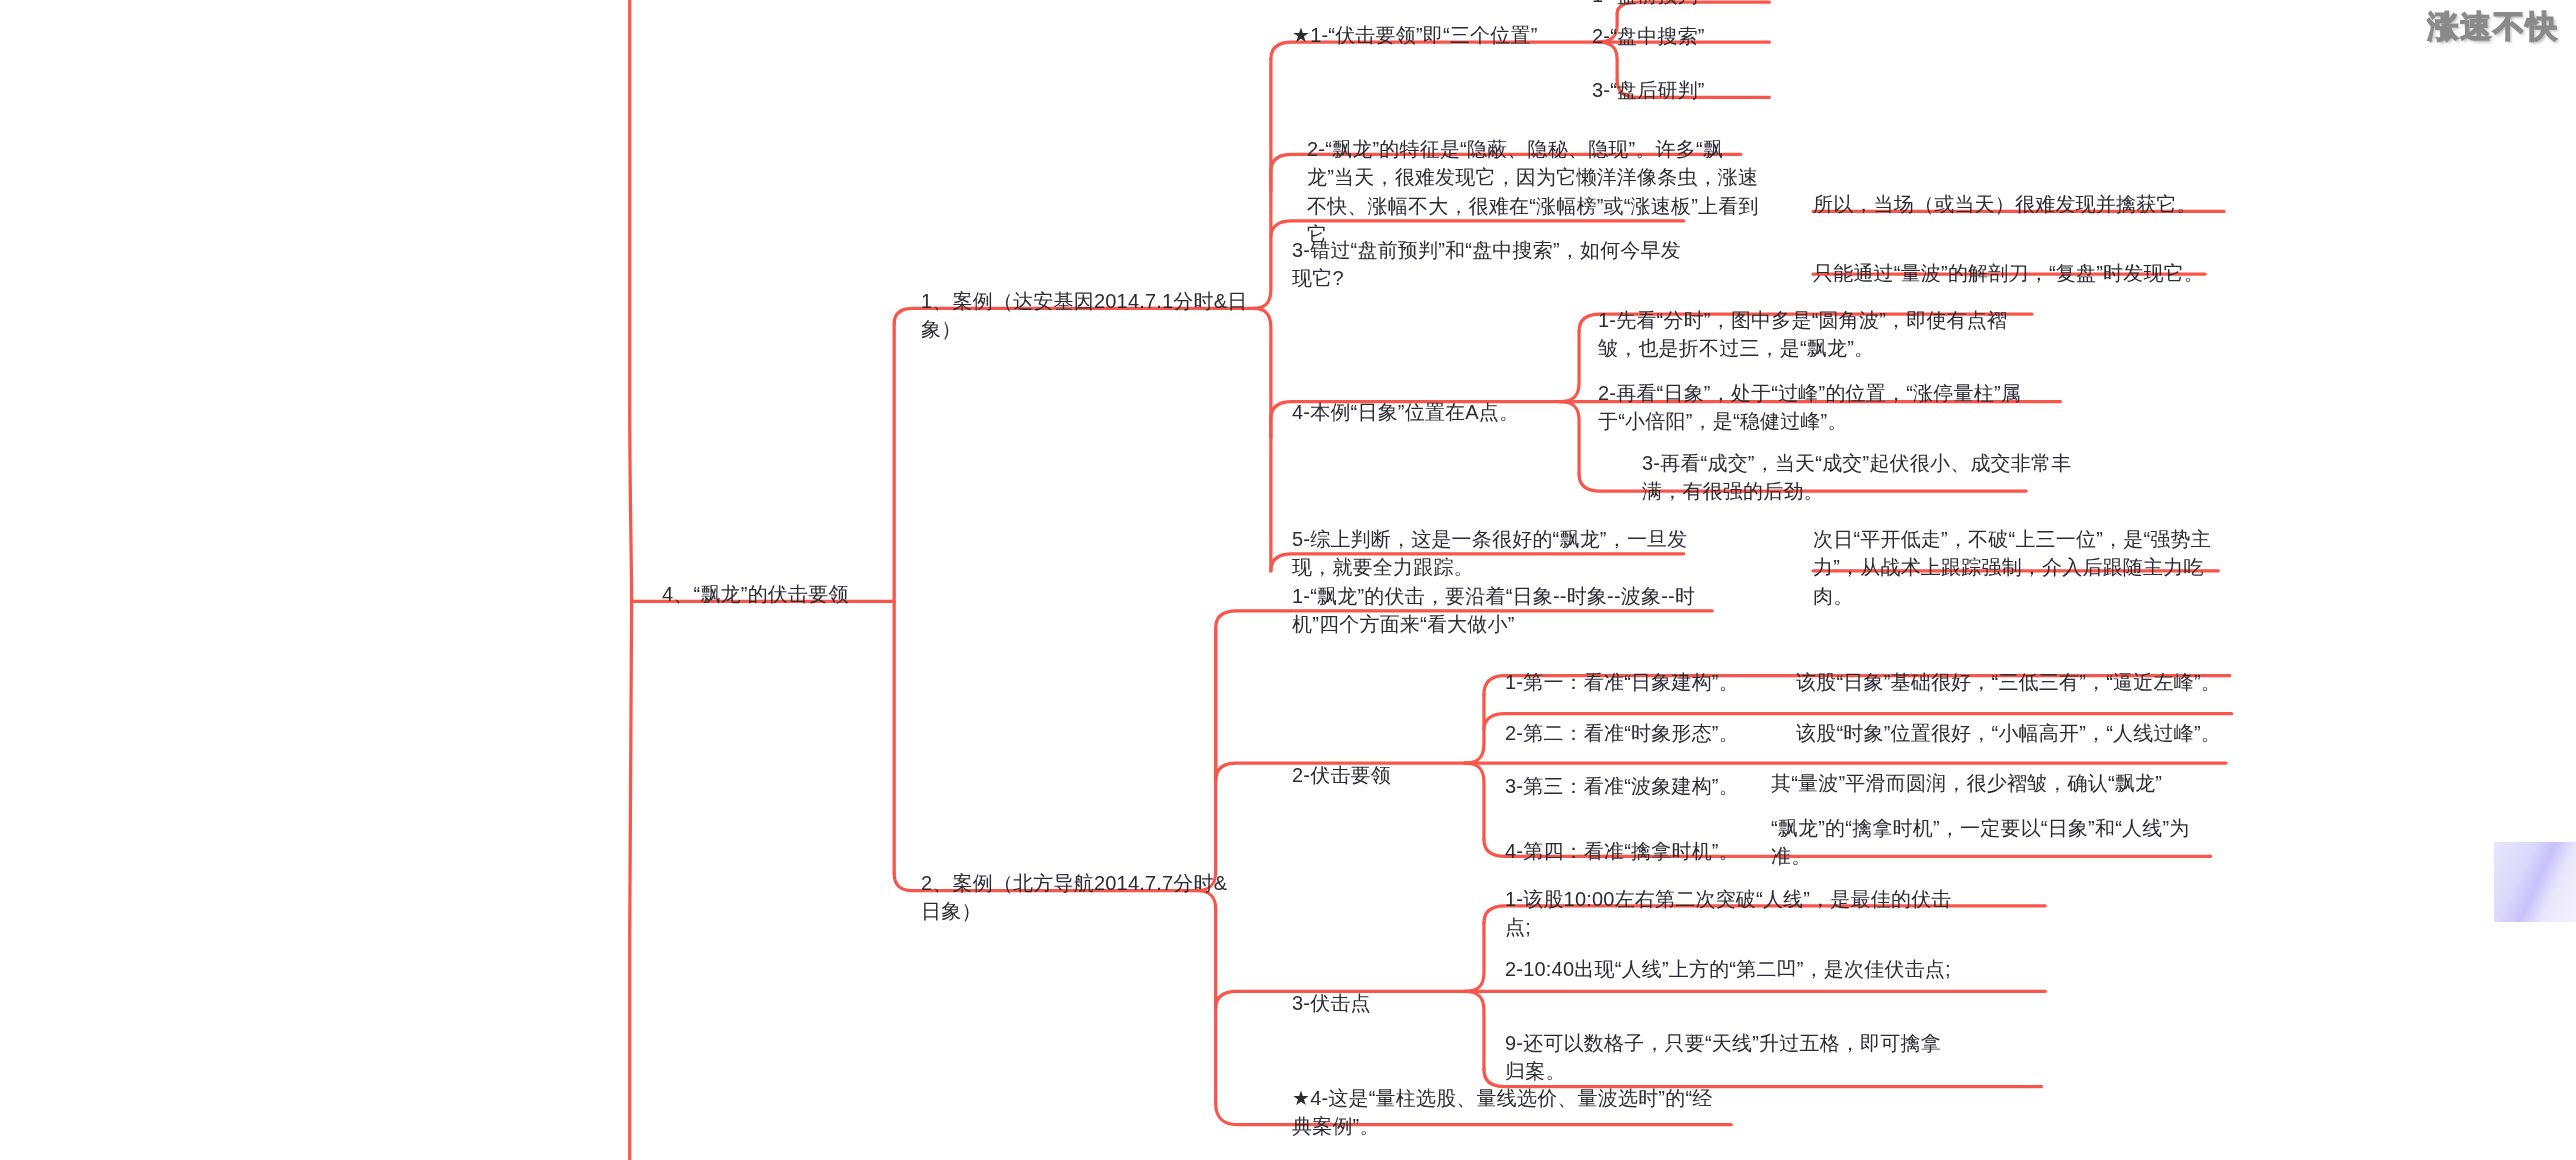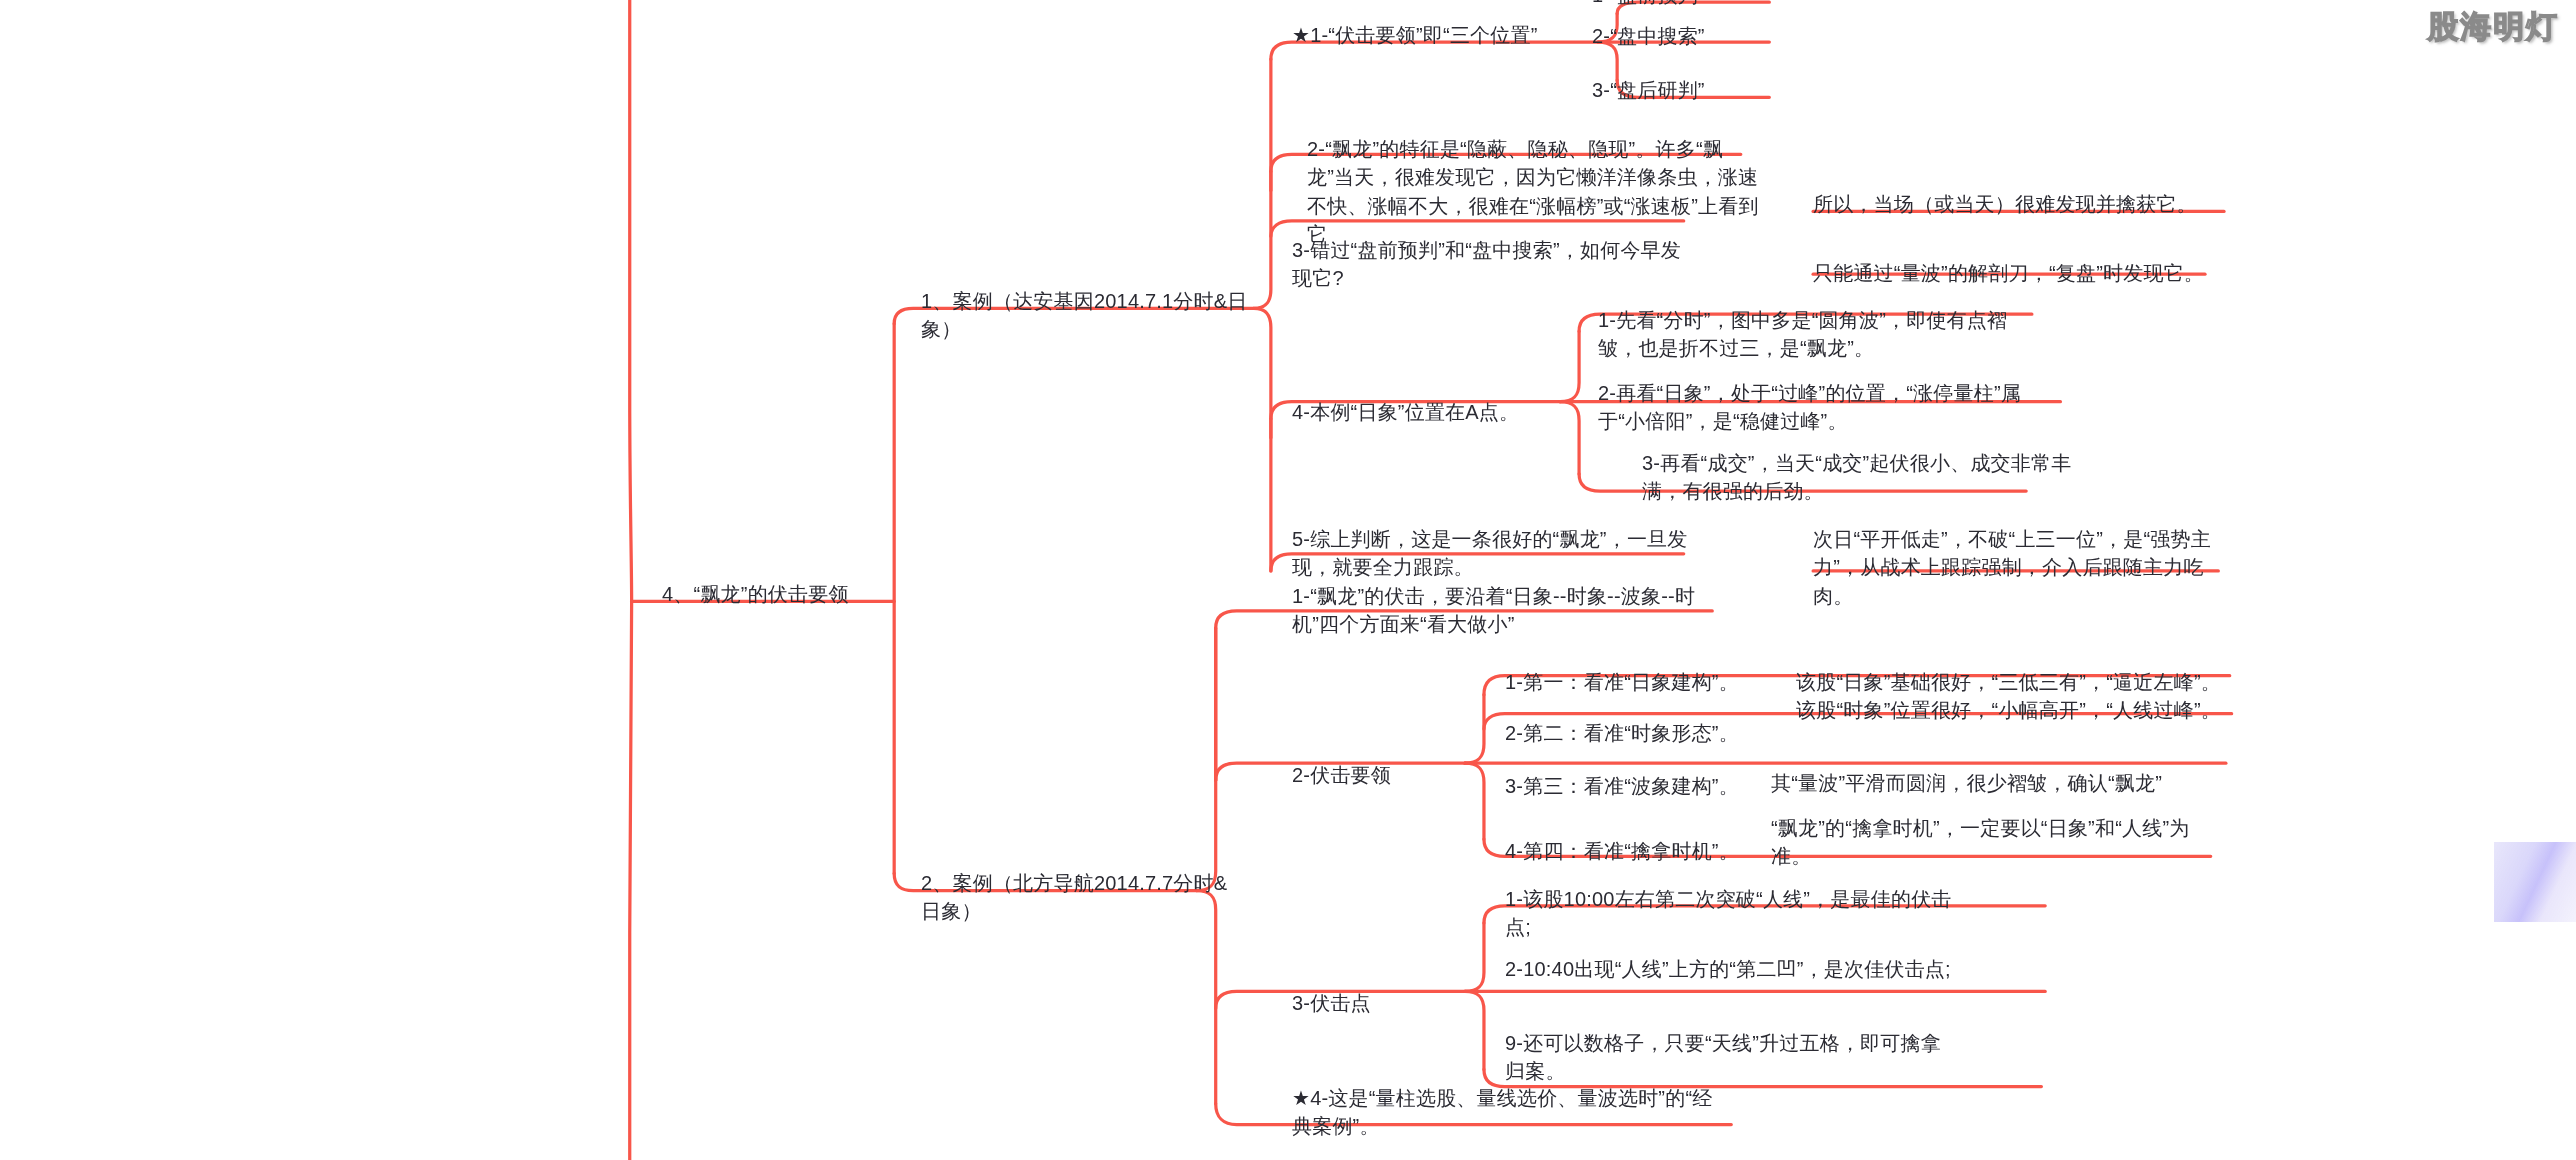--- a/index.html
+++ b/index.html
@@ -169,33 +169,33 @@
   <div class="node" style="left:921px; top:869px; width:323px;">2、案例（北方导航2014.7.7分时&amp;日象）</div>
 
   <div class="node" style="left:1292px; top:582px; width:438px;">1-“飘龙”的伏击，要沿着“日象--时象--波象--时机”四个方面来“看大做小”</div>
 
   <div class="node" style="left:1292px; top:761px; width:152px;">2-伏击要领</div>
 
   <div class="node" style="left:1505px; top:668px; width:276px;">1-第一：看准“日象建构”。</div>
   <div class="node" style="left:1796px; top:668px; width:438px;">该股“日象”基础很好，“三低三有”，“逼近左峰”。</div>
 
   <div class="node" style="left:1505px; top:719px; width:276px;">2-第二：看准“时象形态”。</div>
-  <div class="node" style="left:1796px; top:696px; width:438px;">该股“时象”位置很好，“小幅高开”，“人线过峰”。</div>
+  <div class="node" style="left:1796px; top:719px; width:438px;">该股“时象”位置很好，“小幅高开”，“人线过峰”。</div>
 
   <div class="node" style="left:1505px; top:772px; width:276px;">3-第三：看准“波象建构”。</div>
   <div class="node" style="left:1771px; top:769px; width:419px;">其“量波”平滑而圆润，很少褶皱，确认“飘龙”</div>
 
   <div class="node" style="left:1505px; top:837px; width:276px;">4-第四：看准“擒拿时机”。</div>
   <div class="node" style="left:1771px; top:814px; width:419px;">“飘龙”的“擒拿时机”，一定要以“日象”和“人线”为准。</div>
 
   <div class="node" style="left:1292px; top:989px; width:143px;">3-伏击点</div>
 
   <div class="node" style="left:1505px; top:885px; width:447px;">1-该股10:00左右第二次突破“人线”，是最佳的伏击点;</div>
   <div class="node" style="left:1505px; top:955px; width:447px;">2-10:40出现“人线”上方的“第二凹”，是次佳伏击点;</div>
   <div class="node" style="left:1505px; top:1029px; width:447px;">9-还可以数格子，只要“天线”升过五格，即可擒拿归案。</div>
 
   <div class="node" style="left:1292px; top:1084px; width:438px;">★4-这是“量柱选股、量线选价、量波选时”的“经典案例”。</div>
 
-  <div class="watermark">股海明灯</div>
+  <div class="watermark">涨速不快</div>
   <div class="deco-block"></div>
 
 </div>
 
 
 </body></html>

